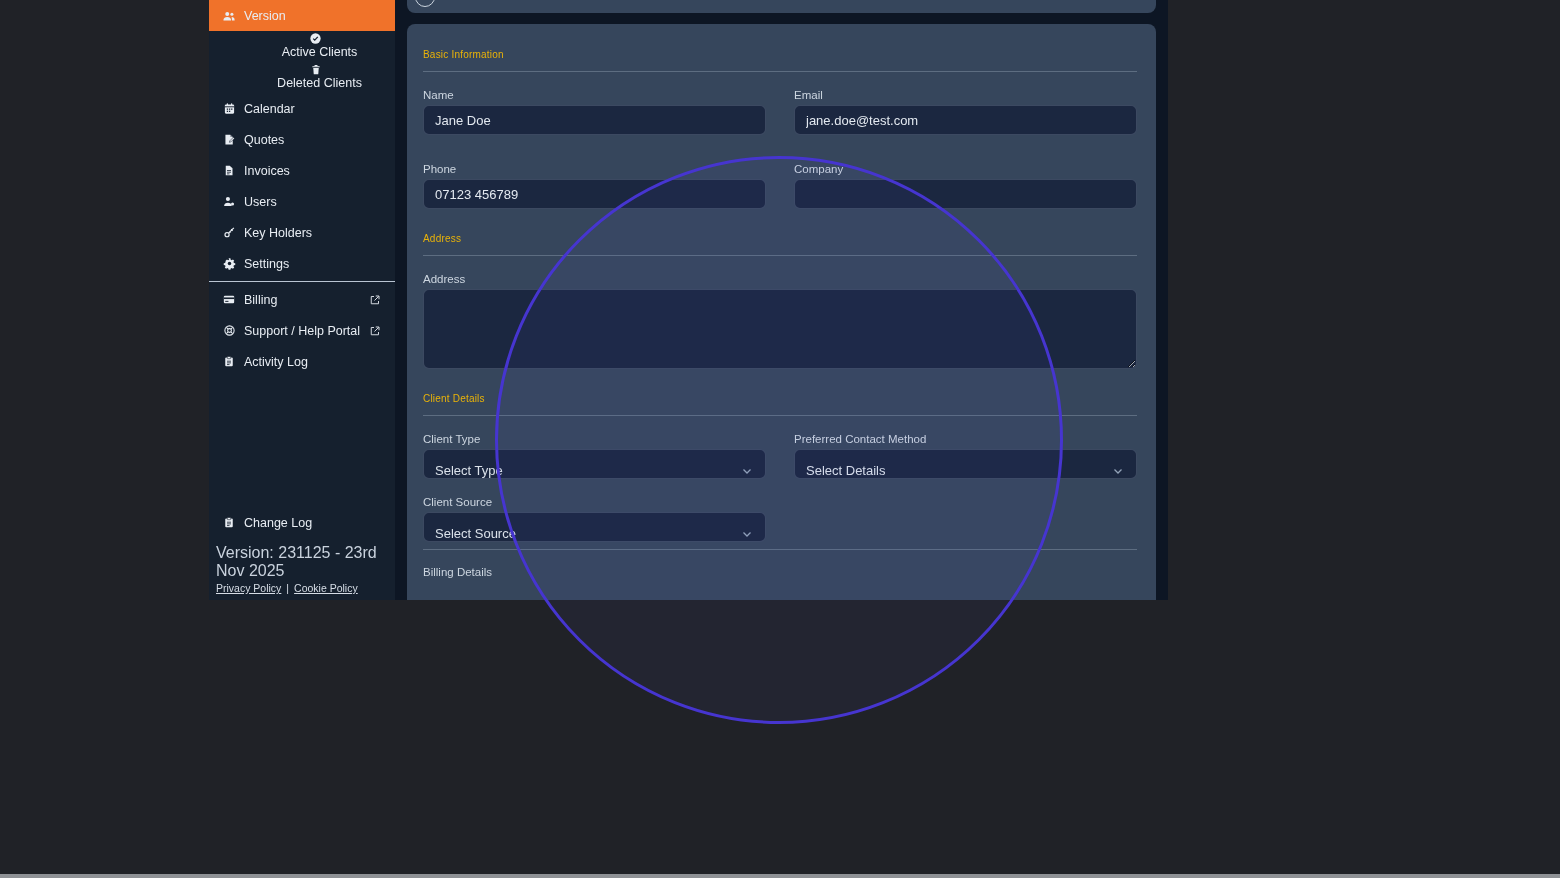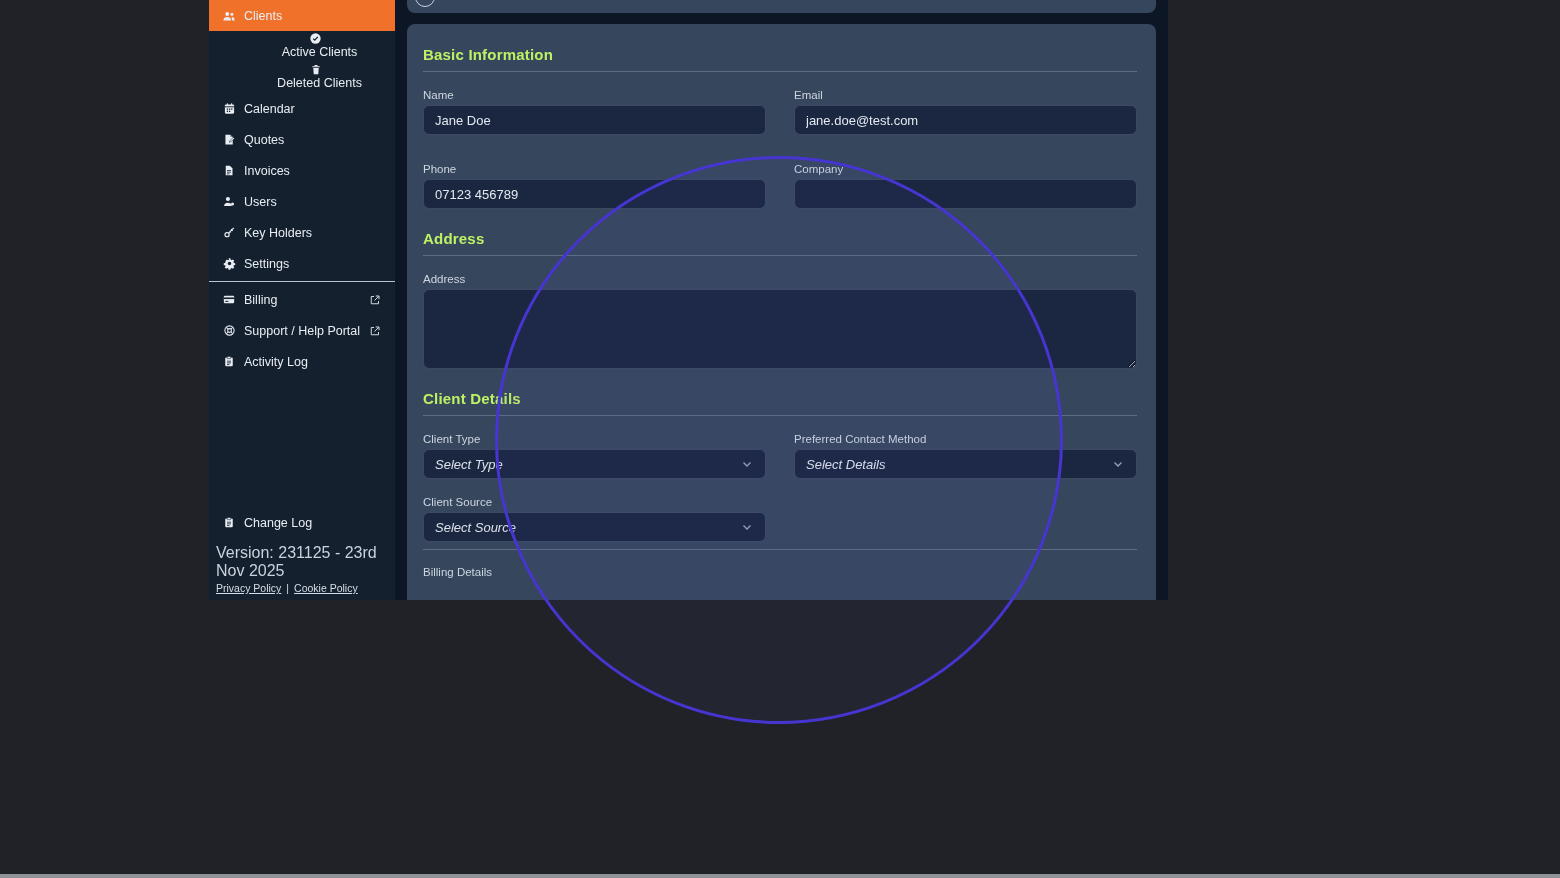--- a/index.html
+++ b/index.html
@@ -36,32 +36,32 @@
   .main { position:absolute; left:198px; top:0; width:749px; }
   .topcard { position:relative; height:13px; background:#36465c; border-radius:0 0 8px 8px; overflow:hidden; }
   .topcard .circle-btn {
     position:absolute; left:8px; top:-13px; width:20px; height:20px;
     border:1.6px solid #ccd5df; border-radius:50%; background:transparent;
   }
   .formcard {
     margin-top:11px; background:#36465c; border-radius:8px;
     padding:21px 19px 30px 16px; min-height:600px;
   }
-  .section-title { font-size:15px; font-weight:700; color:#bef264; line-height:19px; letter-spacing:.2px; }
+  .section-title { font-size:10px; font-weight:400; color:#eab308; line-height:19px; letter-spacing:.2px; }
   .hr { border-top:1px solid rgba(173,188,206,.33); margin-top:7px; }
   .grid2 { display:grid; grid-template-columns:1fr 1fr; column-gap:19px; row-gap:18px;gap:28px; }
   .field label { display:block; font-size:11.5px; color:#cdd6e0; margin-bottom:4px; }
   .field input, .field textarea, .select {
     width:100%; background:#1b2740; border:1px solid rgba(148,163,184,.28);
     border-radius:6px; color:#e3e9f0; font-size:13px;
     font-family:"Liberation Sans","DejaVu Sans",sans-serif;
   }
   .field input { height:30px; padding:0 11px; }
   .field textarea { height:80px; padding:8px 11px; resize:both; display:block; }
-  .select { height:30px; display:flex; align-items:center; padding:0 11px; cursor:pointer;font-style:italic; }
+  .select { height:30px; display:flex; align-items:flex-end; padding:0 11px; cursor:pointer; }
   .select .sel-text { flex:1; color:#dbe2ea; }
   .select .chev { width:14px; height:14px; color:#93a3b8; }
   .mt-sec { margin-top:20px; }
   .mt-fields { margin-top:17px; }
 
   
   .annotation-circle {
     position:absolute; left:495px; top:156px; width:568px; height:568px;
     border:3px solid #4635d0; border-radius:50%;
     background:rgba(99,82,244,.055); z-index:40; pointer-events:none;
@@ -78,21 +78,21 @@
       <div>
           <div class="side-item active">
             <span class="icon">
               <svg width="14" height="14" viewBox="0 0 24 24" fill="currentColor">
                 <circle cx="9" cy="8.5" r="3.4"></circle>
                 <path d="M2.5 19c0-3.4 2.9-5.4 6.5-5.4s6.5 2 6.5 5.4v.8H2.5z"></path>
                 <circle cx="17" cy="9" r="2.6"></circle>
                 <path d="M16.6 13.8c2.9.1 5 1.9 5 4.6v1.2h-4.5z"></path>
               </svg>
             </span>
-            <span class="lbl">Clients</span>
+            <span class="lbl">Version</span>
           </div>
           <div class="side-item indent">
             <span class="icon">
               <svg width="13" height="13" viewBox="0 0 24 24">
                 <circle cx="12" cy="12" r="9.5" fill="currentColor"></circle>
                 <path d="M7.8 12.2l2.8 2.8 5.6-6" stroke="#15202e" stroke-width="2.4" fill="none"></path>
               </svg>
             </span>
             <span class="lbl">Active Clients</span>
           </div>

